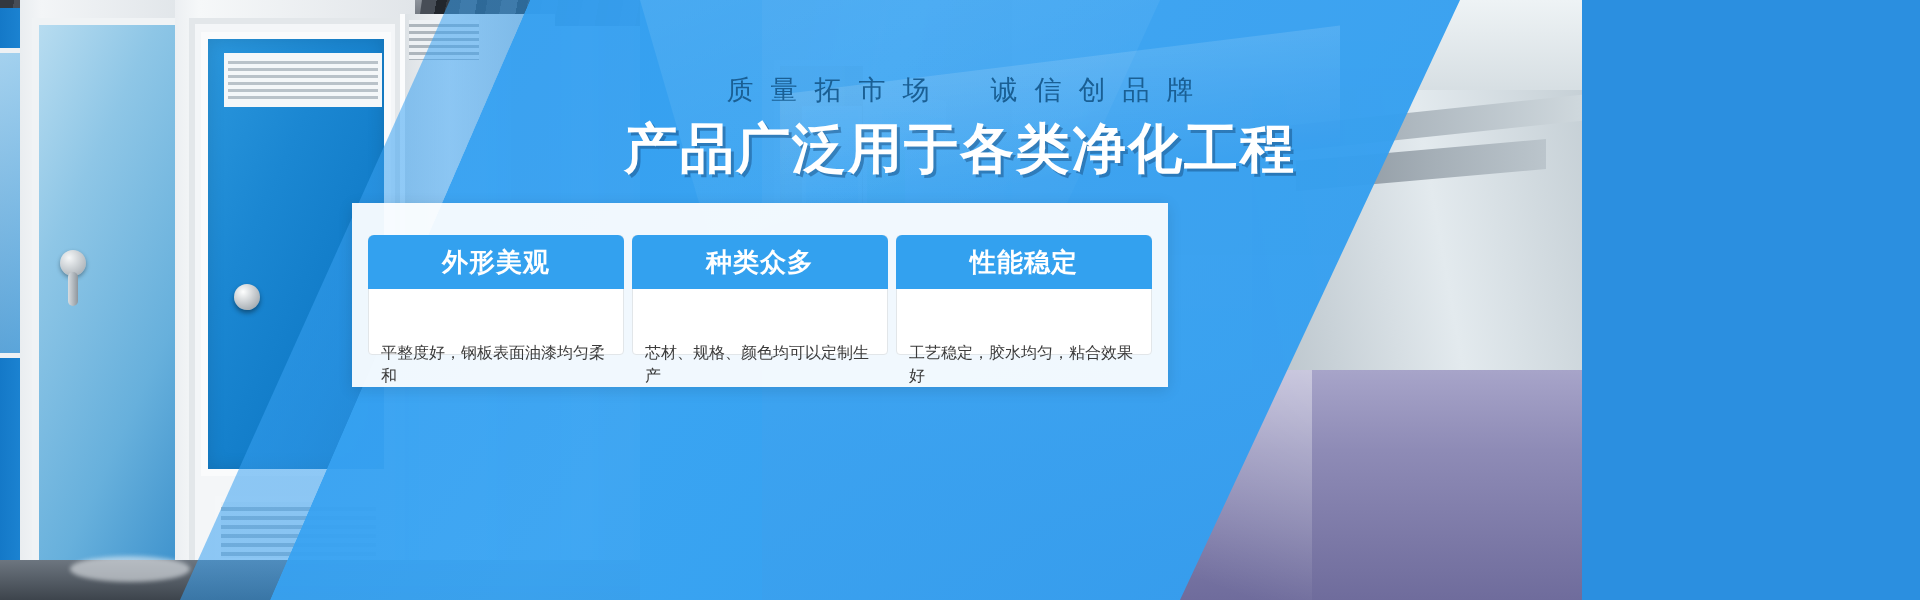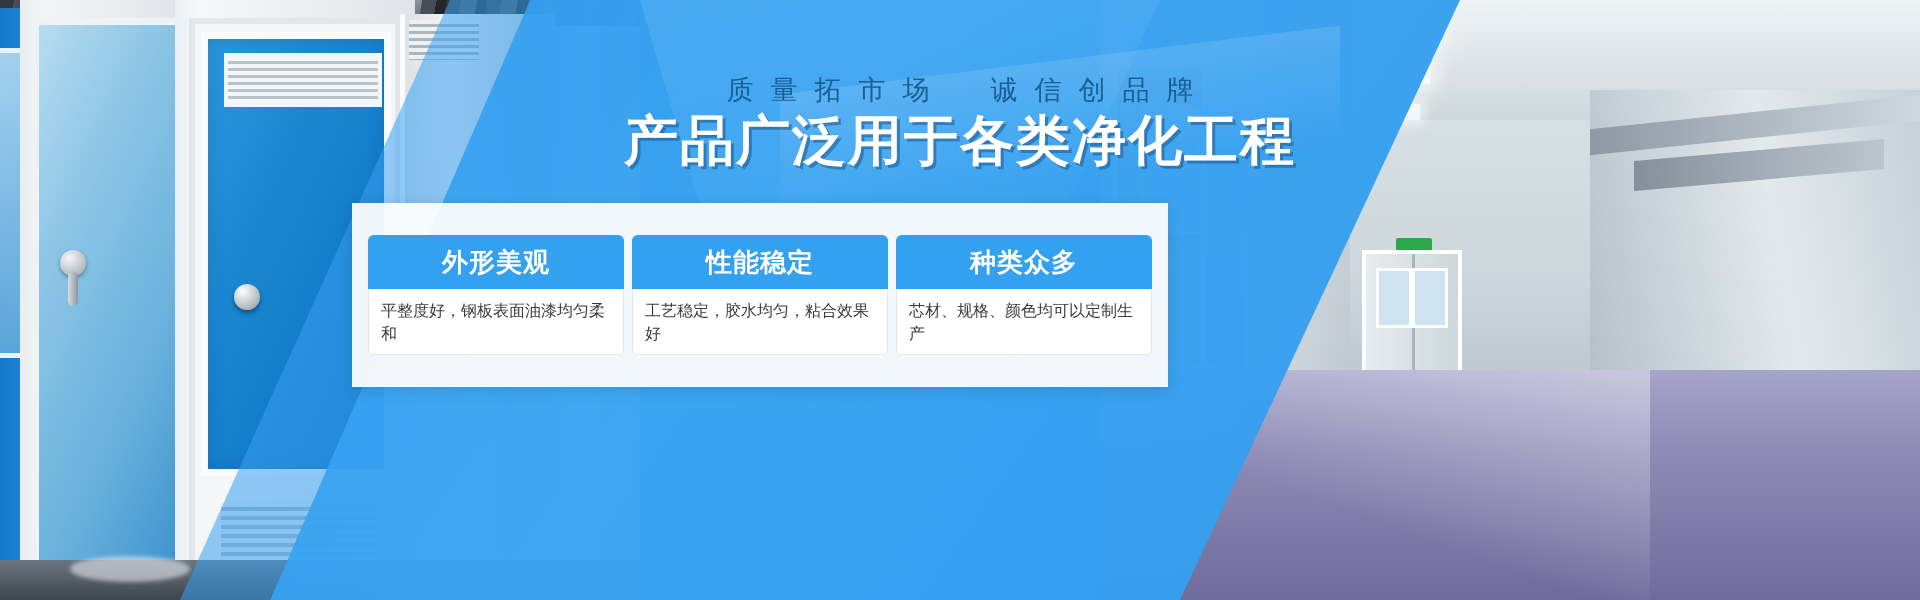--- a/index.html
+++ b/index.html
@@ -1,21 +1,21 @@
 <!DOCTYPE html>
 <html><head>
 <meta charset="utf-8">
 <style>
   html,body{margin:0;padding:0;}
   body{
     width:1920px;height:600px;overflow:hidden;
     font-family:"Liberation Sans","DejaVu Sans",sans-serif;
     background:#2b8fe0;
   }
-  .banner{position:relative;width:1920px;height:600px;overflow:hidden;}
+  .banner{position:relative;width:1582px;height:600px;overflow:hidden;}
 
   
   .photo-left{
     position:absolute;left:0;top:0;width:640px;height:600px;
     background:
       linear-gradient(180deg,#3a4048 0%,#2c3139 5%,#424851 9%,#5a6069 12%),
       linear-gradient(180deg,#cfd4d8 0%,#e8ebee 40%,#b9bfc4 100%);
     overflow:hidden;
   }
   .pl-ceiling{
@@ -218,21 +218,21 @@
   
   .content{position:absolute;left:0;top:0;width:1920px;height:600px;}
 
   .tagline{
     position:absolute;top:72px;left:0;width:1920px;text-align:center;
     font-size:27px;letter-spacing:17px;color:#1a5f94;
     font-family:"DejaVu Sans","Liberation Sans",sans-serif;
     text-indent:17px;font-weight:400;
   }
   .headline{
-    position:absolute;top:105px;left:0;width:1920px;text-align:center;
+    position:absolute;top:113px;left:0;width:1920px;text-align:center;
     font-size:54px;font-weight:bold;color:#ffffff;letter-spacing:2px;
     font-family:"DejaVu Sans","Liberation Sans",sans-serif;
     text-shadow:3px 3px 0 rgba(20,70,120,.45);
   }
 
   
   .cards-panel{
     position:absolute;left:352px;top:203px;width:816px;height:184px;
     background:rgba(255,255,255,.93);
     box-shadow:0 3px 14px rgba(0,0,0,.12);
@@ -249,21 +249,22 @@
   .card-head{
     position:relative;margin:-1px -1px 0 -1px;
     background:#33a1ef;border-radius:6px 6px 0 0;
     color:#fff;font-size:26px;font-weight:bold;
     text-align:center;padding:10px 0 9px 0;letter-spacing:1px;
     font-family:"DejaVu Sans","Liberation Sans",sans-serif;
   }
   .card-body{
     padding:10px 12px 8px 12px;
     font-size:16px;line-height:1.45;color:#3b3b3b;
-    font-family:Liberation Serif, serif;
+    font-family:Liberation Mono, monospace;
+    margin-top:44px;
   }
 </style>
 </head>
 <body>
 
 <div class="banner">
 
   <div class="photo-left">
     <div class="pl-ceiling"></div>
     <div class="pl-ceilingband"></div>
@@ -330,26 +331,26 @@
 
     <div class="cards-panel"></div>
     <div class="cards-row">
 
       <div class="card">
         <div class="card-head">外形美观</div>
         <div class="card-body">平整度好，钢板表面油漆均匀柔和</div>
       </div>
 
       <div class="card">
+        <div class="card-head">种类众多</div>
+        <div class="card-body">芯材、规格、颜色均可以定制生产</div>
+      </div>
+
+      <div class="card">
         <div class="card-head">性能稳定</div>
         <div class="card-body">工艺稳定，胶水均匀，粘合效果好</div>
       </div>
 
-      <div class="card">
-        <div class="card-head">种类众多</div>
-        <div class="card-body">芯材、规格、颜色均可以定制生产</div>
-      </div>
-
 
     </div>
   </div>
 
 </div>
 
 </body></html>

